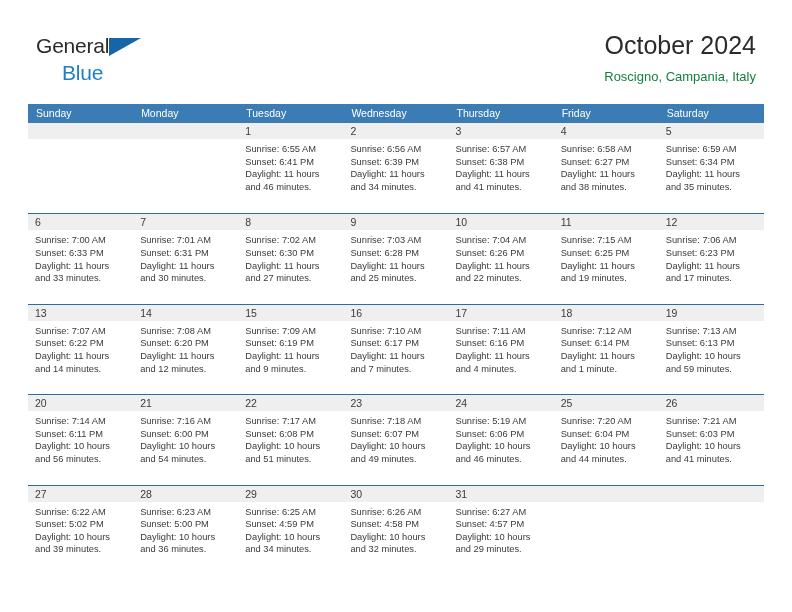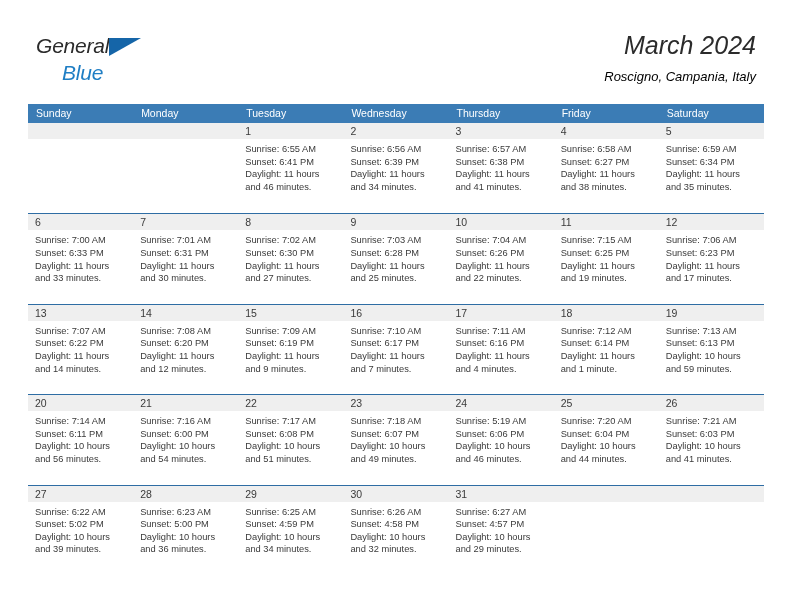--- a/index.html
+++ b/index.html
@@ -19,21 +19,20 @@
     background: #ffffff;
     overflow: hidden;
   }
 
   
   .header {
     position: absolute;
     left: 0; top: 0;
     width: 792px;
     height: 100px;
-    font-style: italic;
   }
 
   .brand {
     position: absolute;
     left: 36px;
     top: 34px;
     width: 180px;
     height: 50px;
   }
   .brand-general {
@@ -68,21 +67,21 @@
   }
   .month-title {
     font-size: 25px;
     font-weight: normal;
     color: #2b2b2b;
     line-height: 30px;
     white-space: nowrap;
   }
   .location {
     font-size: 13px;
-    color: #000000;
+    color: #15803d;
     line-height: 20px;
     margin-top: 7px;
     white-space: nowrap;
     margin-left: 19px;
   }
 
   
   .calendar {
     position: absolute;
     left: 28px;
@@ -149,21 +148,21 @@
 
   <div class="header">
 
     <div class="brand">
       <span class="brand-general">General</span>
       <span class="brand-flag"></span>
       <span class="brand-blue">Blue</span>
     </div>
 
     <div class="title-block">
-      <div class="month-title">March 2024</div>
+      <div class="month-title">October 2024</div>
       <div class="location">Roscigno, Campania, Italy</div>
     </div>
 
   </div>
 
   <div class="calendar">
     <div class="dow-row" id="dow-row">
         <div class="dow-cell">Sunday</div>
         <div class="dow-cell">Monday</div>
         <div class="dow-cell">Tuesday</div>

